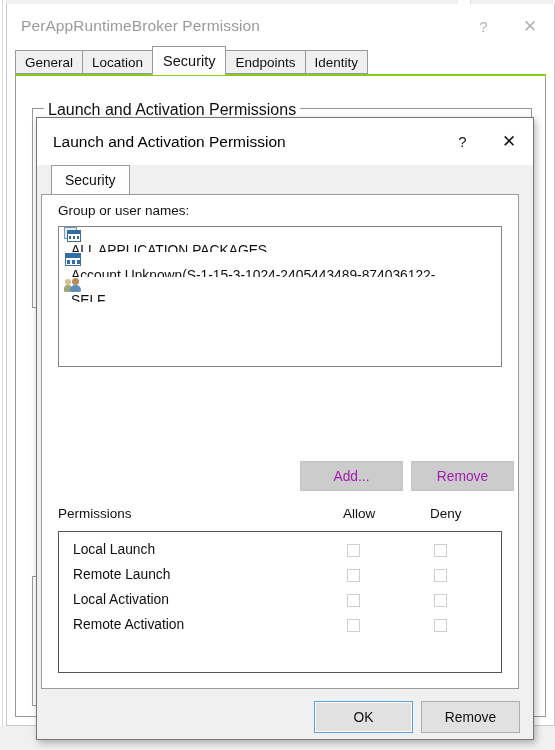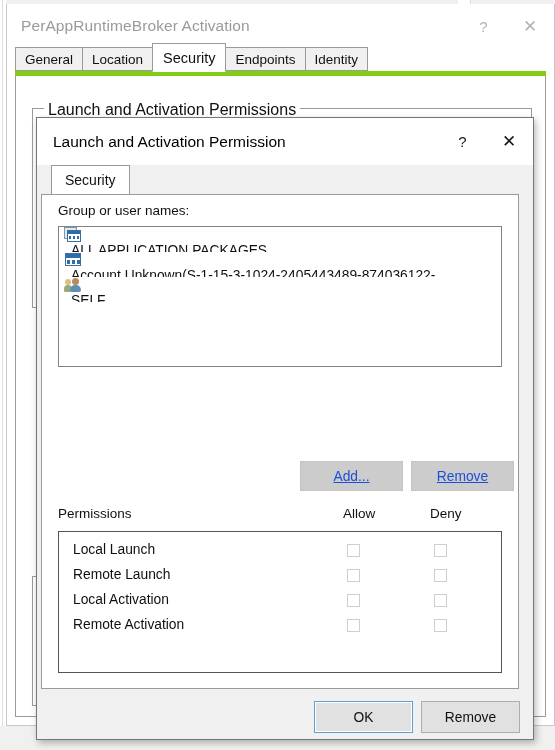--- a/index.html
+++ b/index.html
@@ -71,21 +71,21 @@
   }
   .win-btn.close { font-size: 17px; width: 48px; }
 
   
   #parent-tabstrip {
     position: relative;
     height: 28px;
     margin: 0 8px 0 8px;
     display: flex;
     align-items: flex-end;
-    border-bottom: 5px solid #84cc16;
+    border-bottom: 2px solid #84cc16;
   }
   .ptab {
     height: 24px;
     padding: 0 9px;
     display: flex; align-items: center;
     font-size: 13.5px;
     color: #101010;
     background: #f0f0f0;
     border: 1px solid #9a9a9a;
     border-bottom: 1px solid #9a9a9a;
@@ -268,21 +268,21 @@
     border: 1px solid #adadad;
     background: #cccccc;
     font-size: 13.8px;
     color: #101010;
     display: flex;
     align-items: center;
     justify-content: center;
     user-select: none;
     white-space: nowrap;
   }
-  .btn.disabled { color: #1d4ed8; background: #cccccc; border-color: #c4c4c4; text-decoration: underline; }
+  .btn.disabled { color: #a21caf; background: #cccccc; border-color: #c4c4c4; }
   .btn.normal { background: #e1e1e1; border-color: #adadad; }
   .btn.default {
     background: #e1e1e1;
     border: 1px solid #5ba0d0;
     box-shadow: inset 0 0 0 1px #ffffff;
   }
 
   #btn-add {
     position: absolute;
     left: 258px; top: 266px;
@@ -356,21 +356,21 @@
 
   <div class="desktop-strip" style="left:0; top:0; width:6px; height:726px;"></div>
   <div class="desktop-line" style="left:2px; top:0; width:1px; height:726px;"></div>
   <div class="desktop-strip" style="left:458px; top:0; width:12px; height:4px;"></div>
   <div class="desktop-line" style="left:470px; top:0; width:1px; height:4px;"></div>
   <div class="desktop-strip" style="left:0; top:726px; width:555px; height:24px; background:#f0f0f0;"></div>
 
   <div id="parent-window">
 
     <div id="parent-titlebar">
-      <div id="parent-title">PerAppRuntimeBroker Activation</div>
+      <div id="parent-title">PerAppRuntimeBroker Permission</div>
       <div class="win-btns">
         <div class="win-btn">?</div>
         <div class="win-btn close">✕</div>
       </div>
     </div>
 
     <div id="parent-tabstrip">
       <div class="ptab">General</div>
       <div class="ptab">Location</div>
       <div class="ptab active">Security</div>

